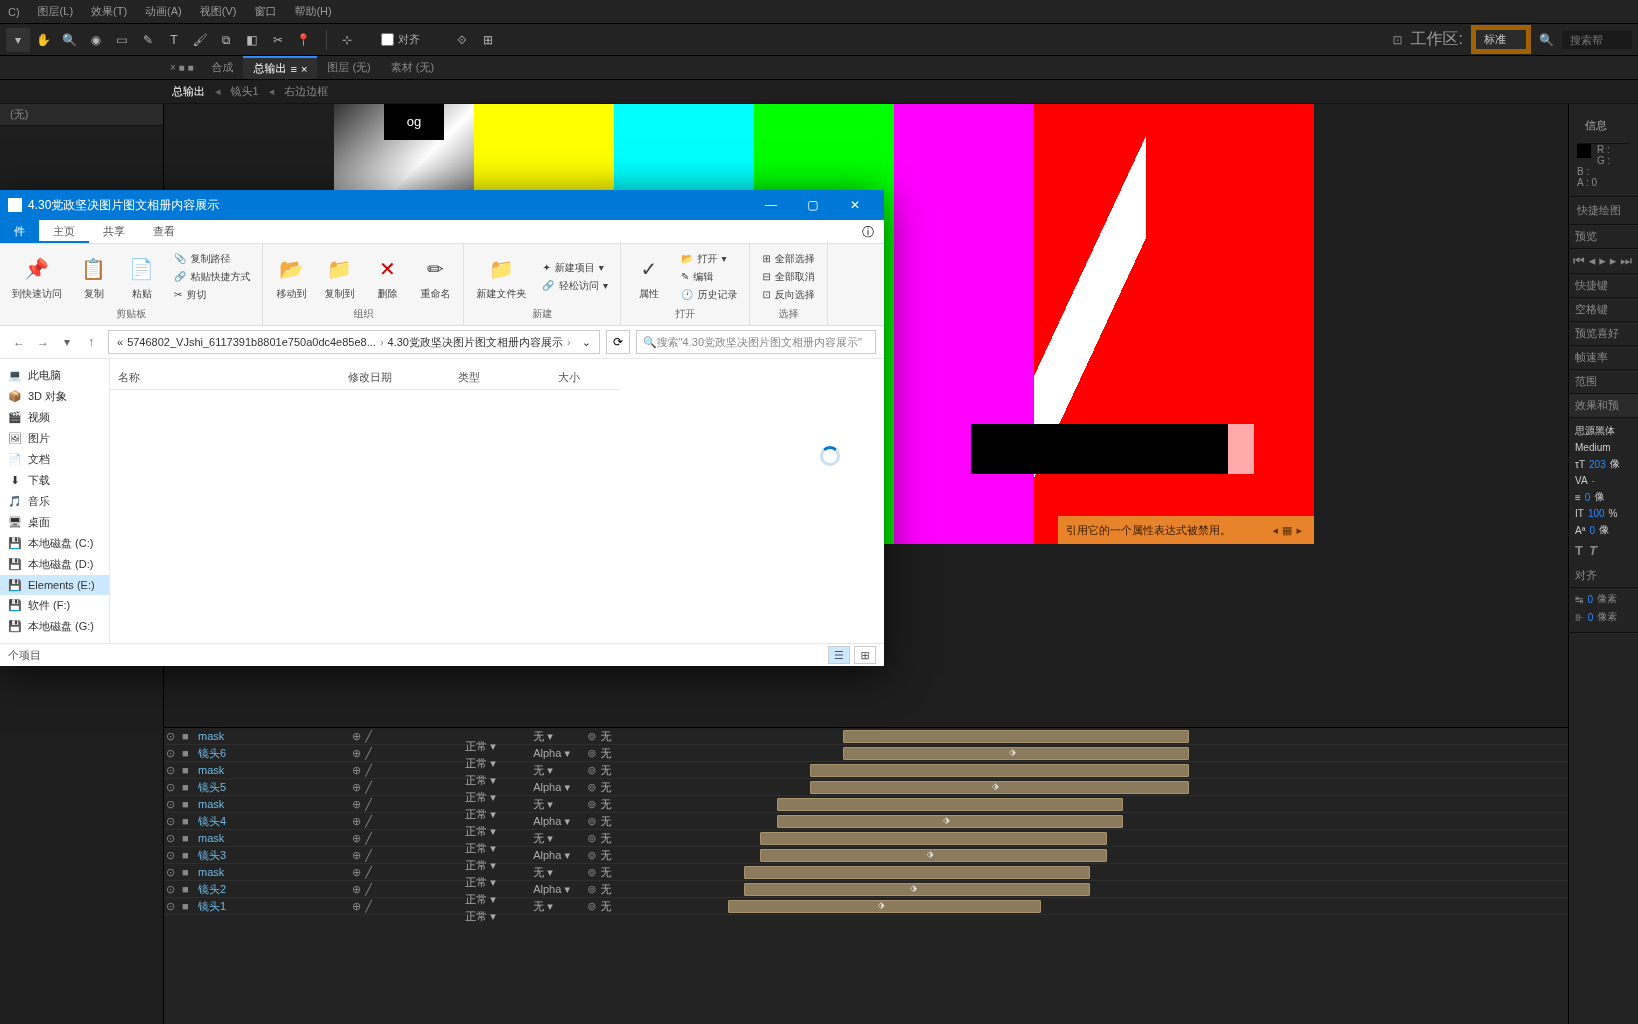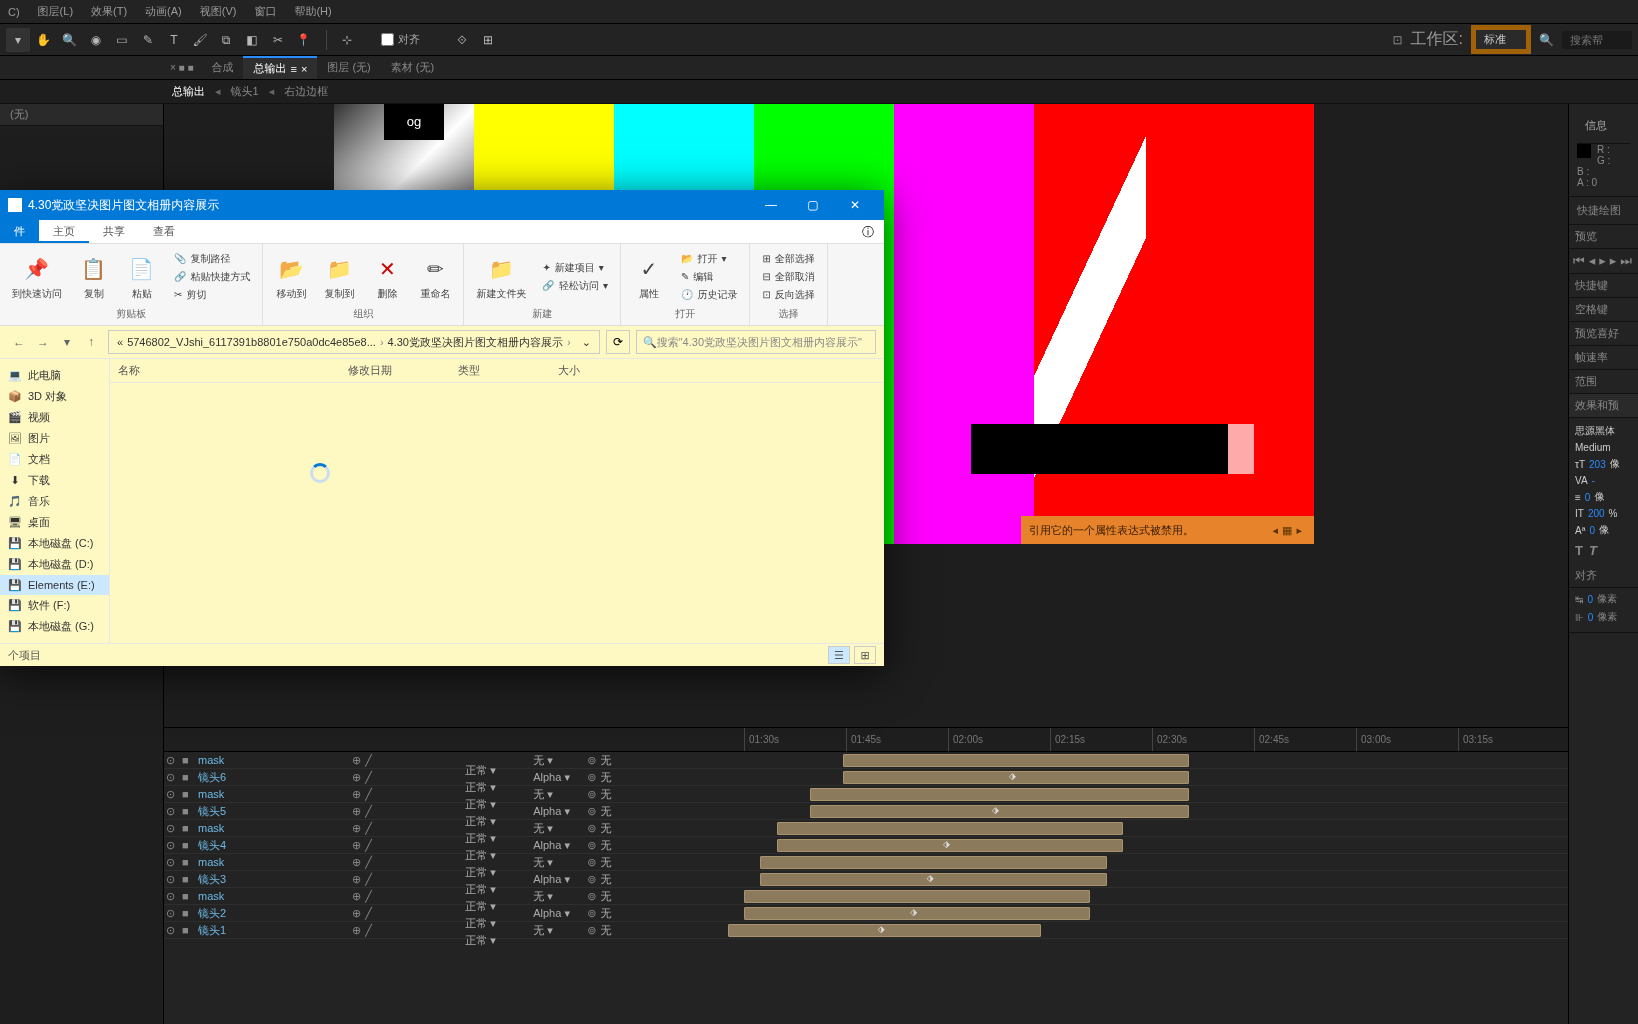--- a/index.html
+++ b/index.html
@@ -37,21 +37,21 @@
 .comp-breadcrumb{height:24px;background:#1e1e1e;display:flex;align-items:center;padding-left:172px;border-bottom:1px solid #111;font-size:11px;}
 .comp-breadcrumb span{color:#888;margin-right:10px;cursor:pointer;}
 .comp-breadcrumb span.active{color:#fff;}
 
 
 .viewer-wrap{flex:1;display:flex;background:#1e1e1e;position:relative;}
 .viewer{flex:1;background:#1e1e1e;display:flex;align-items:flex-start;justify-content:center;position:relative;overflow:hidden;}
 .preview{position:absolute;left:170px;top:0;width:980px;height:440px;}
 .colorbars{position:absolute;inset:0;display:flex;}
 .bar{flex:1;height:100%;}
-.warning-strip{position:absolute;bottom:0;left:687px;right:0;height:28px;background:#e6832b;display:flex;align-items:center;padding:0 8px;color:#331a00;font-size:11px;}
+.warning-strip{position:absolute;bottom:0;left:724px;right:0;height:28px;background:#e6832b;display:flex;align-items:center;padding:0 8px;color:#331a00;font-size:11px;}
 .warning-strip .wicons{margin-left:auto;letter-spacing:4px;color:#5a3300;}
 
 
 .timeline{height:345px;background:#232323;border-top:1px solid #000;display:flex;flex-direction:column;}
 .tl-ruler{height:24px;background:#1e1e1e;border-bottom:1px solid #000;display:flex;align-items:center;position:relative;}
 .tl-ruler .marks{position:absolute;left:580px;right:8px;height:100%;display:flex;}
 .tl-ruler .marks span{flex:1;font-size:10px;color:#777;border-left:1px solid #444;padding-left:4px;line-height:24px;}
 .tl-body{flex:1;overflow:auto;}
 .tl-row{height:17px;display:flex;align-items:center;border-bottom:1px solid #2e2e2e;position:relative;}
 .layer-cols{width:580px;display:flex;align-items:center;gap:4px;padding-left:2px;font-size:11px;}
@@ -61,21 +61,21 @@
 .layer-track{width:50px;color:#aaa;}
 .tl-track{flex:1;position:relative;height:100%;}
 .tl-clip{position:absolute;top:2px;height:13px;background:#8b7a5c;border:1px solid #a8936f;border-radius:1px;}
 .tl-clip.has-key::before{content:"⬗";position:absolute;left:48%;top:-1px;color:#ddd;font-size:9px;}
 
 
 .rpanel-section{padding:6px 8px;border-bottom:1px solid #111;}
 .rpanel-section .title{font-size:11px;color:#aaa;margin-bottom:4px;}
 
 
-.explorer{position:absolute;left:0;top:190px;width:884px;height:476px;background:#fef9c3;box-shadow:0 8px 40px rgba(0,0,0,0.7);display:flex;flex-direction:column;z-index:100;color:#000;}
+.explorer{position:absolute;left:0;top:190px;width:884px;height:476px;background:#ffffff;box-shadow:0 8px 40px rgba(0,0,0,0.7);display:flex;flex-direction:column;z-index:100;color:#000;}
 .ex-title{height:30px;background:#0078d7;display:flex;align-items:center;padding:0 8px;color:#fff;font-size:12px;}
 .ex-title .ticon{width:14px;height:14px;background:#fff;margin-right:6px;}
 .ex-title-btns{margin-left:auto;display:flex;}
 .ex-title-btn{width:42px;height:30px;display:flex;align-items:center;justify-content:center;color:#fff;cursor:pointer;}
 .ex-tabs{height:24px;background:#fff;display:flex;border-bottom:1px solid #e0e0e0;}
 .ex-tab{padding:4px 14px;font-size:11px;color:#555;cursor:pointer;}
 .ex-tab.file{background:#0078d7;color:#fff;}
 .ex-tab.active{border-bottom:2px solid #0078d7;}
 .ex-help{margin-left:auto;padding:4px 10px;}
 .ex-ribbon{height:88px;background:#f6f6f6;border-bottom:1px solid #ddd;display:flex;}
@@ -91,21 +91,21 @@
 .addr-bar{flex:1;height:24px;border:1px solid #ccc;display:flex;align-items:center;padding:0 6px;font-size:11px;overflow:hidden;}
 .addr-bar span{color:#333;margin:0 2px;}
 .addr-bar .sep{color:#888;}
 .addr-refresh{width:24px;height:24px;border:1px solid #ccc;display:flex;align-items:center;justify-content:center;cursor:pointer;}
 .addr-search{width:240px;height:24px;border:1px solid #ccc;display:flex;align-items:center;padding:0 6px;font-size:11px;color:#888;}
 .ex-body{flex:1;display:flex;}
 .ex-nav{width:110px;border-right:1px solid #e8e8e8;padding:6px 0;overflow:auto;}
 .nav-item{display:flex;align-items:center;gap:6px;padding:3px 8px;font-size:11px;color:#333;cursor:pointer;}
 .nav-item.selected{background:#cce8ff;}
 .nav-icon{width:14px;height:14px;display:flex;align-items:center;justify-content:center;font-size:11px;}
-.ex-files{flex:1;display:flex;flex-direction:column;}
+.ex-files{flex:1;display:flex;flex-direction:row;margin-top:7px;}
 .files-header{height:24px;display:flex;align-items:center;border-bottom:1px solid #e8e8e8;font-size:11px;color:#555;}
 .fh-col{padding:0 8px;cursor:pointer;border-right:1px solid transparent;}
 .fh-name{width:230px;}
 .fh-date{width:110px;}
 .fh-type{width:100px;}
 .fh-size{width:70px;}
 .files-body{flex:1;position:relative;}
 .file-row{height:22px;display:flex;align-items:center;font-size:11px;color:#333;padding-left:8px;cursor:pointer;}
 .file-icon{width:16px;height:14px;background:#ffd968;border-radius:1px;margin-right:6px;}
 .spinner{position:absolute;left:200px;top:80px;width:20px;height:20px;border:3px solid #cde;border-top-color:#0078d7;border-radius:50%;animation:spin 1s linear infinite;}
@@ -232,32 +232,20 @@
           </div>
           <div class="warning-strip">
             <span>引用它的一个属性表达式被禁用。</span>
             <div class="wicons"><span>◂</span><span>▦</span><span>▸</span></div>
           </div>
         </div>
       </div>
     </div>
 
     <div class="timeline">
-      <div class="tl-ruler">
-        <div class="marks">
-          <span>01:30s</span>
-          <span>01:45s</span>
-          <span>02:00s</span>
-          <span>02:15s</span>
-          <span>02:30s</span>
-          <span>02:45s</span>
-          <span>03:00s</span>
-          <span>03:15s</span>
-        </div>
-      </div>
       <div class="tl-body" id="tl-body">
           <div class="tl-row">
             <div class="layer-cols">
     <span class="layer-eye">⊙</span>
               <span class="layer-eye">■</span>
     <span class="layer-name">mask</span>
     <span style="color:#888">⊕</span>
               <span style="color:#888;width:12px">╱</span>
     <span style="width:80px"></span>
     <span class="layer-mode">正常 ▾</span>
@@ -495,21 +483,21 @@
           <span>VA</span> 
           <span class="char-val">-</span>
         </div>
       <div class="char-row">
           <span>≡</span> 
           <span class="char-val">0</span> 
           <span>像</span>
         </div>
       <div class="char-row">
           <span>IT</span> 
-          <span class="char-val">200</span> 
+          <span class="char-val">100</span> 
           <span>%</span>
         </div>
       <div class="char-row">
           <span>Aª</span> 
           <span class="char-val">0</span> 
           <span>像</span>
         </div>
       <div class="char-icons">
         <span>T</span>
         <span style="font-style:italic">T</span>

